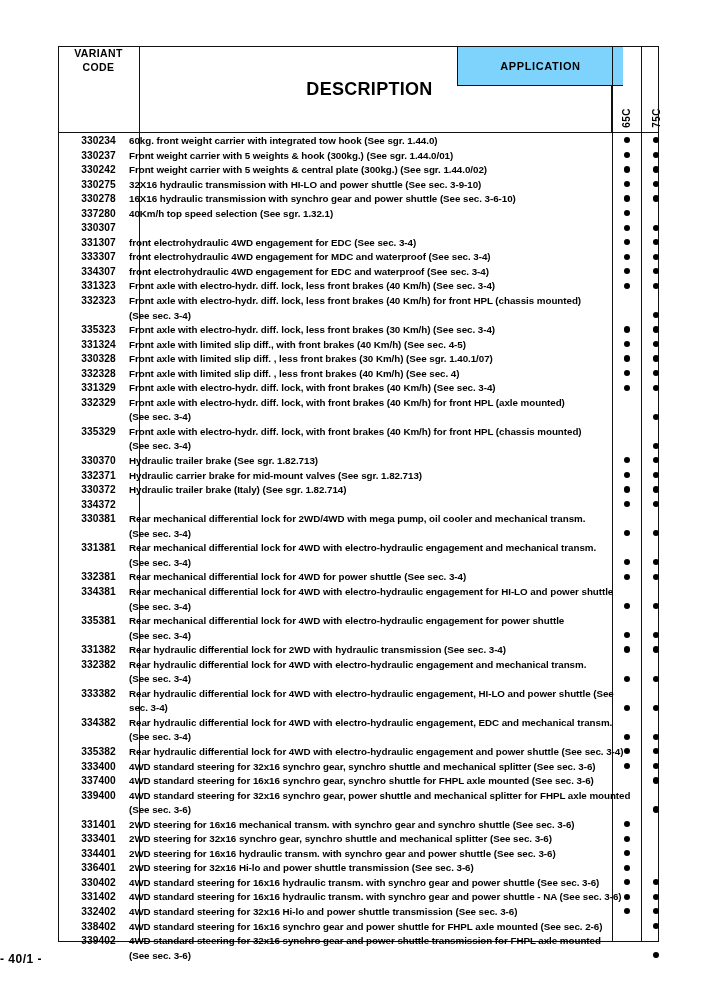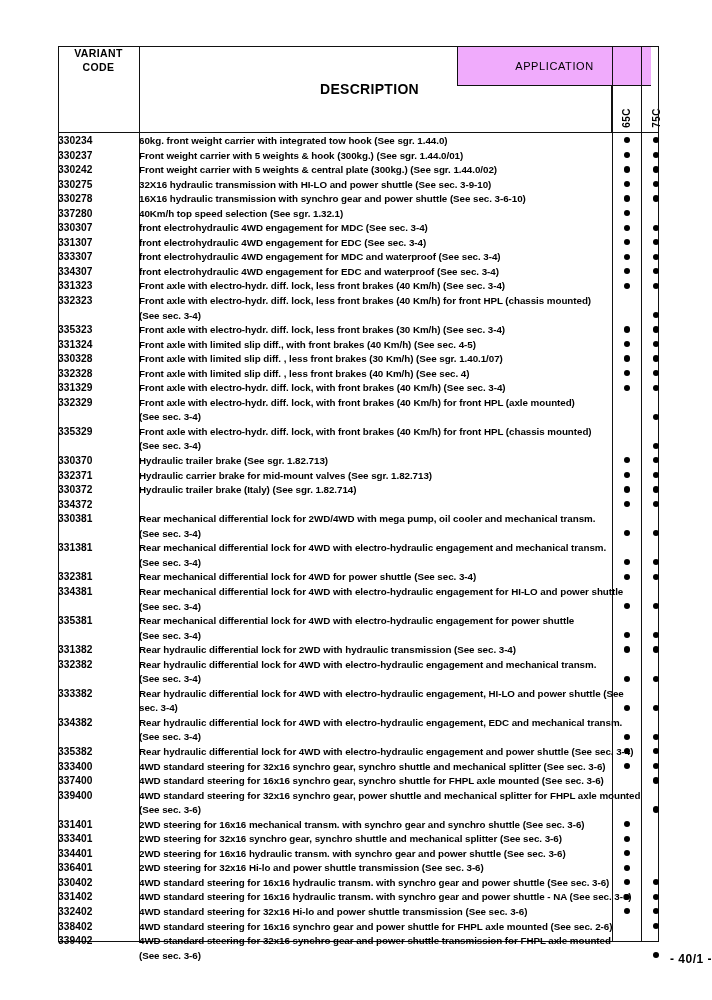--- a/index.html
+++ b/index.html
@@ -52,39 +52,39 @@
     letter-spacing: 0.4px;
     line-height: 14px;
   }
   .hdr-desc {
     position: absolute;
     left: 81px; top: 0;
     width: 461px; height: 86px;
     display: flex;
     align-items: center;
     justify-content: center;
-    font-size: 14px;
+    font-size: 18px;
     font-weight: bold;
     letter-spacing: 0.3px;
   }
   
   .hdr-application {
     position: absolute;
     left: 399px; top: 0;
-    width: 194px; height: 40px;
+    width: 166px; height: 40px;
     box-sizing: border-box;
     border-left: 1.4px solid #111;
     border-bottom: 1.4px solid #111;
     display: flex;
     align-items: center;
     justify-content: center;
     font-size: 11px;
-    font-weight: normal;
+    font-weight: bold;
     letter-spacing: 0.6px;
-    background: #f0abfc;
+    background: #7dd3fc;
   }
   
   .hdr-model {
     position: absolute;
     top: 40px;
     height: 46px;
     box-sizing: border-box;
     border-left: 1.4px solid #111;
     display: flex;
     align-items: flex-end;
@@ -131,28 +131,28 @@
   .row {
     position: relative;
     height: 14.55px;
     line-height: 14.55px;
     white-space: nowrap;
   }
   .cell-code {
     position: absolute;
     left: 0; top: 0;
     width: 81px;
-    text-align: left;
+    text-align: center;
     font-size: 10.2px;
     font-weight: bold;
     letter-spacing: 0.1px;
   }
   .cell-desc {
     position: absolute;
-    left: 81px; top: 0;
+    left: 71px; top: 0;
     width: 460px;
     font-size: 9.8px;
     font-weight: bold;
     letter-spacing: -0.05px;
   }
   .cell-desc.cont {
     
   }
   .mark {
     position: absolute;
@@ -174,21 +174,21 @@
     position: relative;
     top: -1px;
   }
 
   
   .page-footer {
     position: absolute;
     left: 0;
     top: 952px;
     width: 712px;
-    text-align: right;
+    text-align: left;
     font-size: 12px;
     font-weight: bold;
     letter-spacing: 0.5px;
   }
 </style>
 </head>
 <body>
 
 <div id="page">
 
@@ -247,21 +247,20 @@
         <div class="mark mark-75"><span class="dot"></span></div>
       </div>
       <div class="row">
         <div class="cell-code">337280</div>
         <div class="cell-desc">40Km/h top speed selection (See sgr. 1.32.1)</div>
         <div class="mark mark-65"><span class="dot"></span></div>
         <div class="mark mark-75"></div>
       </div>
       <div class="row">
         <div class="cell-code">330307</div>
-        <div class="cell-desc">front electrohydraulic 4WD engagement for MDC (See sec. 3-4)</div>
         <div class="mark mark-65"><span class="dot"></span></div>
         <div class="mark mark-75"><span class="dot"></span></div>
       </div>
       <div class="row">
         <div class="cell-code">331307</div>
         <div class="cell-desc">front electrohydraulic 4WD engagement for EDC (See sec. 3-4)</div>
         <div class="mark mark-65"><span class="dot"></span></div>
         <div class="mark mark-75"><span class="dot"></span></div>
       </div>
       <div class="row">

